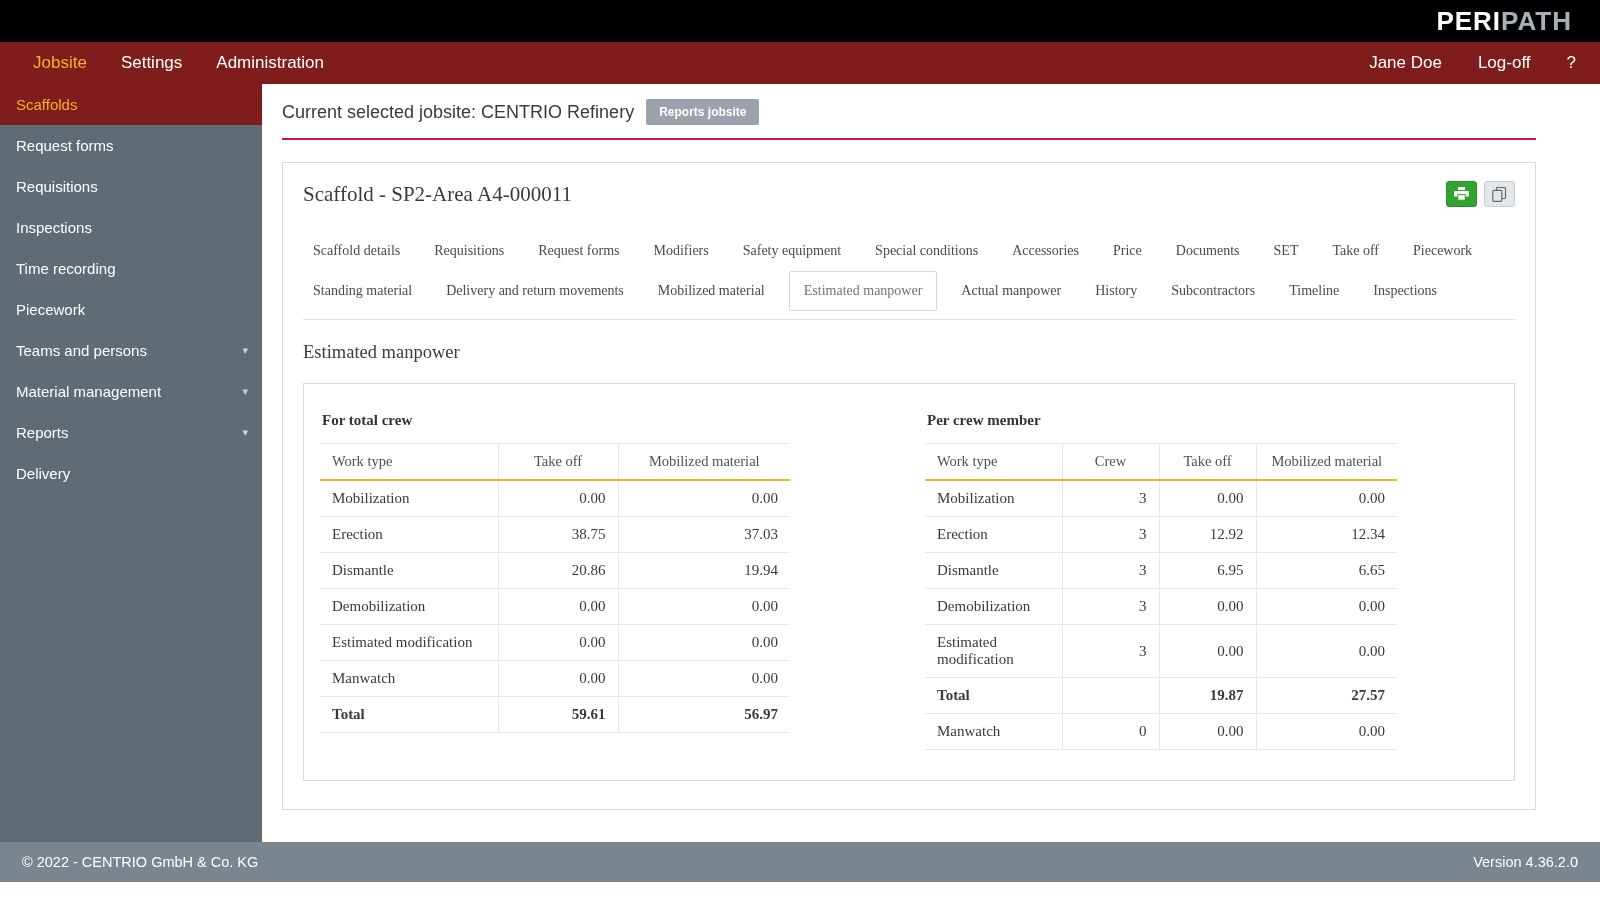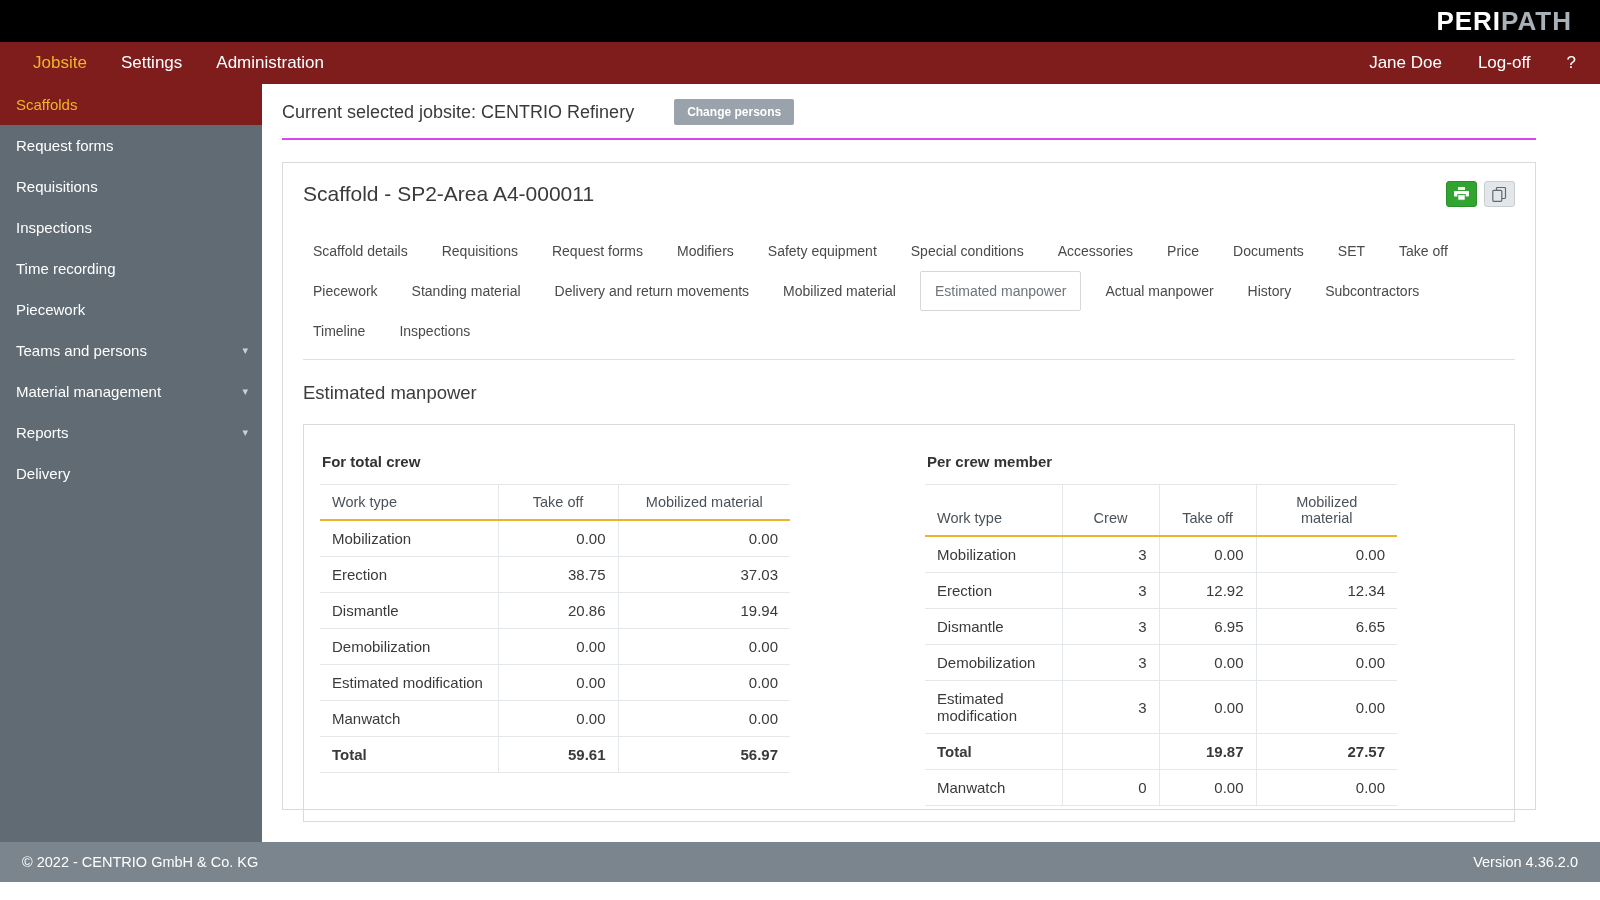--- a/index.html
+++ b/index.html
@@ -43,33 +43,33 @@
     height: 41px; display: flex; align-items: center; justify-content: space-between;
     padding: 0 14px 0 16px; color: #ffffff; font-size: 15px; cursor: pointer;
   }
   .side-item.active { background: #7f1d1d; color: #f0b429; }
   .side-item .chev { color: #ccd1d5; font-size: 11px; }
 
   .content { flex: 1; background: #ffffff; overflow: hidden; }
 
   .jobsite-row {
     margin: 0 64px 0 20px; padding: 15px 0 13px 0;
-    border-bottom: 2px solid #d946ef;
-    display: flex; align-items: center; gap: 40px;
+    border-bottom: 2px solid #be185d;
+    display: flex; align-items: center; gap: 12px;
   }
   .jobsite-label { font-size: 18px; color: #3a3a3a; }
   .change-btn {
     background: #9aa3ab; color: #ffffff; border: none; border-radius: 2px;
     font-size: 12px; font-weight: bold; padding: 6px 13px; cursor: pointer;
     font-family: "Liberation Sans", sans-serif;
   }
 
   .card {
     margin: 22px 64px 0 20px; border: 1px solid #d8dbdd;
-    padding: 18px 20px 24px 20px; height: 648px; background: #fff;
+    padding: 18px 20px 24px 20px; height: 648px; background: #fff; font-family: Liberation Serif, serif;
   }
   .card-head { display: flex; align-items: center; justify-content: space-between; }
   .card-title { font-size: 21px; color: #3a3a3a; }
   .icon-btns { display: flex; gap: 7px; }
   .btn-print, .btn-copy {
     width: 31px; height: 26px; border-radius: 3px; cursor: pointer;
     display: flex; align-items: center; justify-content: center; padding: 0;
   }
   .btn-print { background: #31a32f; border: 1px solid #2a8f28; }
   .btn-copy  { background: #e4e7e9; border: 1px solid #c8cdd0; }
@@ -172,21 +172,21 @@
           <div class="side-item">
             <span>Delivery</span>
           </div>
         </div>
     </div>
 
     <div class="content">
 
       <div class="jobsite-row">
         <span class="jobsite-label">Current selected jobsite: CENTRIO Refinery</span>
-        <button class="change-btn">Change persons</button>
+        <button class="change-btn">Reports jobsite</button>
       </div>
 
       <div class="card">
         <div class="card-head">
           <div class="card-title">Scaffold - SP2-Area A4-000011</div>
           <div class="icon-btns">
             <button class="btn-print" title="">
               <svg width="15" height="14" viewBox="0 0 15 14">
                 <rect x="4" y="0" width="7" height="3" fill="#ffffff"></rect>
                 <rect x="0" y="4" width="15" height="5.5" rx="0.8" fill="#ffffff"></rect>

